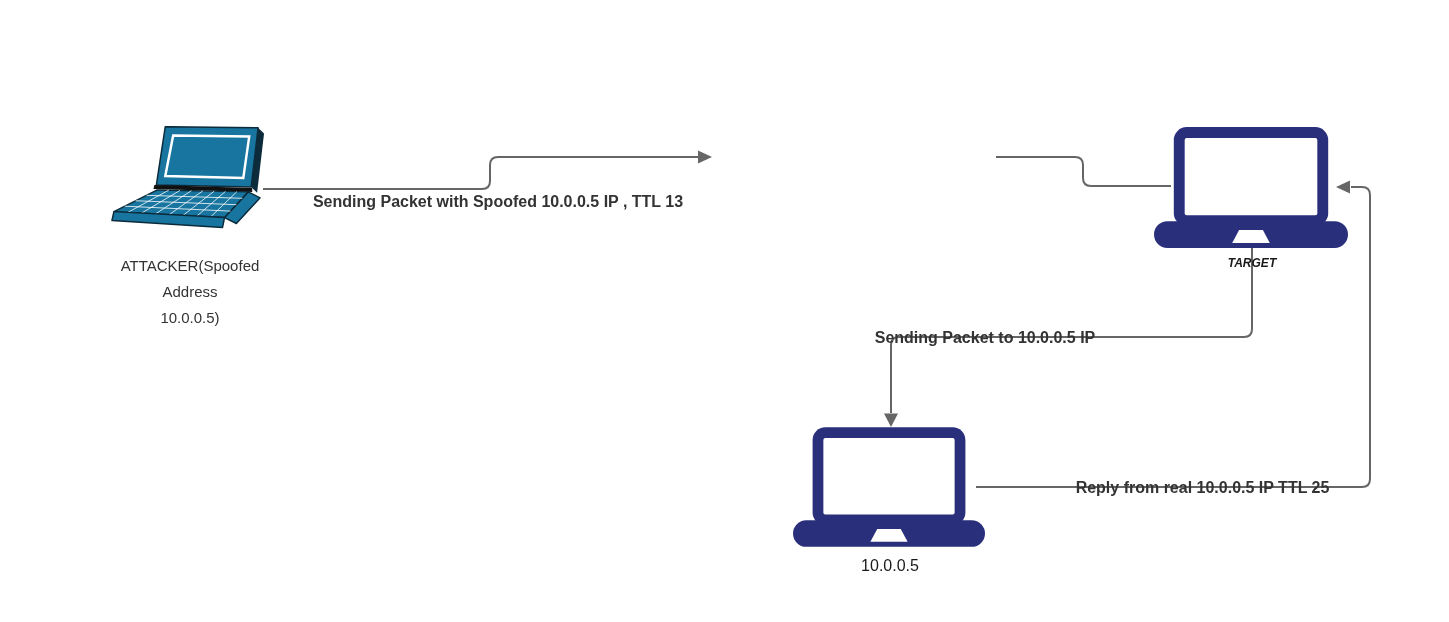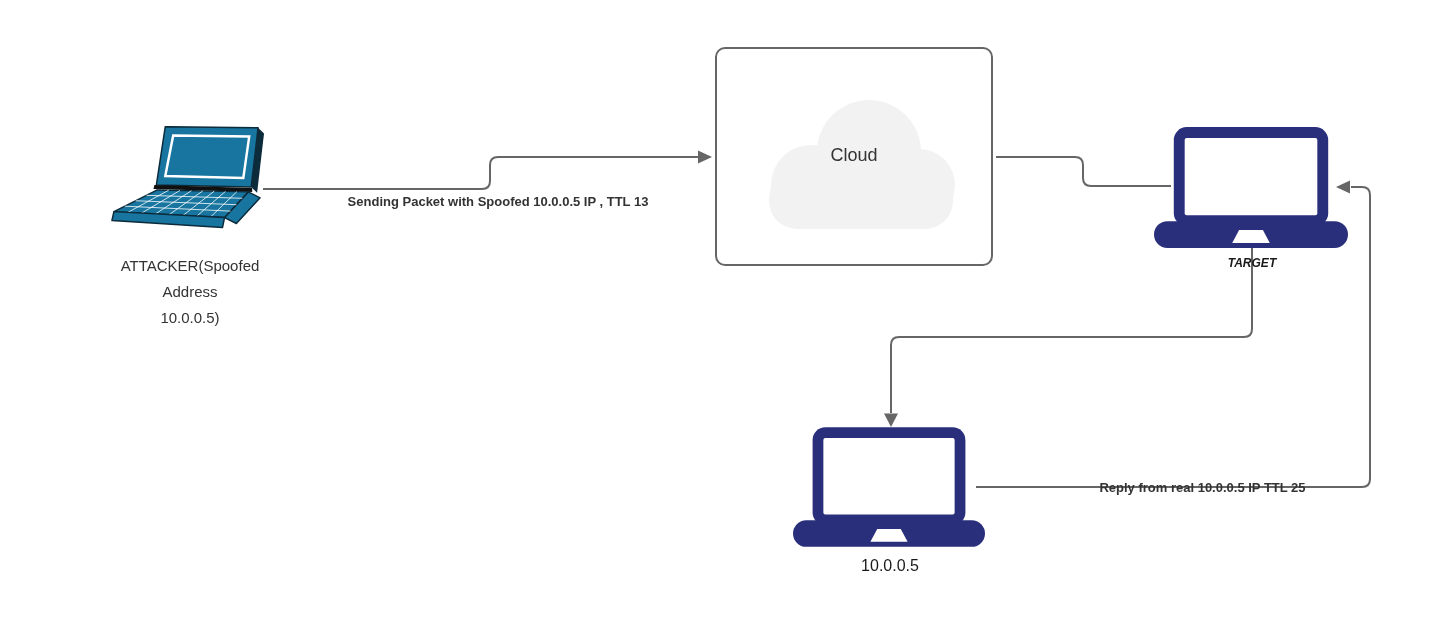--- a/index.html
+++ b/index.html
@@ -59,21 +59,21 @@
     left: 1152px; top: 256px; width: 200px;
     font-size: 12px; font-weight: bold; font-style: italic; color: #1a1a1a;
   }
   #real-host-label {
     left: 790px; top: 557px; width: 200px; font-size: 16px; color: #1a1a1a;
   }
 
   
   .edge-label {
     position: absolute;
-    font-size: 13px;
+    font-size: 16px;
     font-weight: bold;
     color: #333333;
     text-align: center;
     line-height: 17px;
   }
   #edge-label-spoofed { left: 286px; top: 193px; width: 424px; }
   #edge-label-sending { left: 855px; top: 329px; width: 260px; }
   #edge-label-reply   { left: 1060px; top: 479px; width: 285px; }
 </style>
 </head>
@@ -113,42 +113,34 @@
       M61.5 64.3 L20 86.8 M73 64.5 L34 87.5 M84.5 64.8 L48 88.3 M96 65 L62 89
       M107.5 65.3 L76 89.8 M119 65.5 L90 90.5 M130.5 65.8 L104 91.3
       M39 69.5 L136 72.5 M28 75 L130 79 M17 80.5 L124 85.5"></path>
 
     <polygon class="teal dark-outline" points="6,86 118,92 116,102 4,95"></polygon>
   </svg>
   <div class="abs node-label" id="attacker-label">ATTACKER(Spoofed
 Address
 10.0.0.5)</div>
 
-  <div class="abs" id="cloud-box">
-    <svg id="cloud-glyph" width="198" height="134" viewBox="0 0 198 134" xmlns="http://www.w3.org/2000/svg">
-      <circle class="cloud-puff" cx="50" cy="88" r="40"></circle>
-      <circle class="cloud-puff" cx="108" cy="55" r="52"></circle>
-      <circle class="cloud-puff" cx="158" cy="88" r="36"></circle>
-      <rect class="cloud-puff" x="8" y="74" width="184" height="58" rx="28"></rect>
-    </svg>
-    <div id="cloud-label">Cloud</div>
-  </div>
 
   <svg class="abs" style="left:1154px; top:127px;" width="194" height="121" viewBox="0 0 196 122" xmlns="http://www.w3.org/2000/svg">
     <rect class="navy" x="20" y="0" width="156" height="100" rx="13"></rect>
     <rect class="white-fill" x="31" y="11" width="134" height="78" rx="2"></rect>
     <rect class="navy" x="0" y="95" width="196" height="27" rx="13.5"></rect>
     <polygon class="white-fill" points="86,104 110,104 117,117 79,117"></polygon>
   </svg>
   <div class="abs node-label" id="target-label">TARGET</div>
 
   <svg class="abs" style="left:793px; top:427px;" width="192" height="120" viewBox="0 0 196 122" xmlns="http://www.w3.org/2000/svg">
     <rect class="navy" x="20" y="0" width="156" height="100" rx="13"></rect>
     <rect class="white-fill" x="31" y="11" width="134" height="78" rx="2"></rect>
     <rect class="navy" x="0" y="95" width="196" height="27" rx="13.5"></rect>
     <polygon class="white-fill" points="86,104 110,104 117,117 79,117"></polygon>
   </svg>
   <div class="abs node-label" id="real-host-label">10.0.0.5</div>
 
   <div class="edge-label" id="edge-label-spoofed">Sending Packet with Spoofed 10.0.0.5 IP , TTL 13</div>
+  <div class="edge-label" id="edge-label-sending">Sending Packet to 10.0.0.5 IP</div>
   <div class="edge-label" id="edge-label-reply">Reply from real 10.0.0.5 IP TTL 25</div>
 
 </div>
 
 </body></html>

